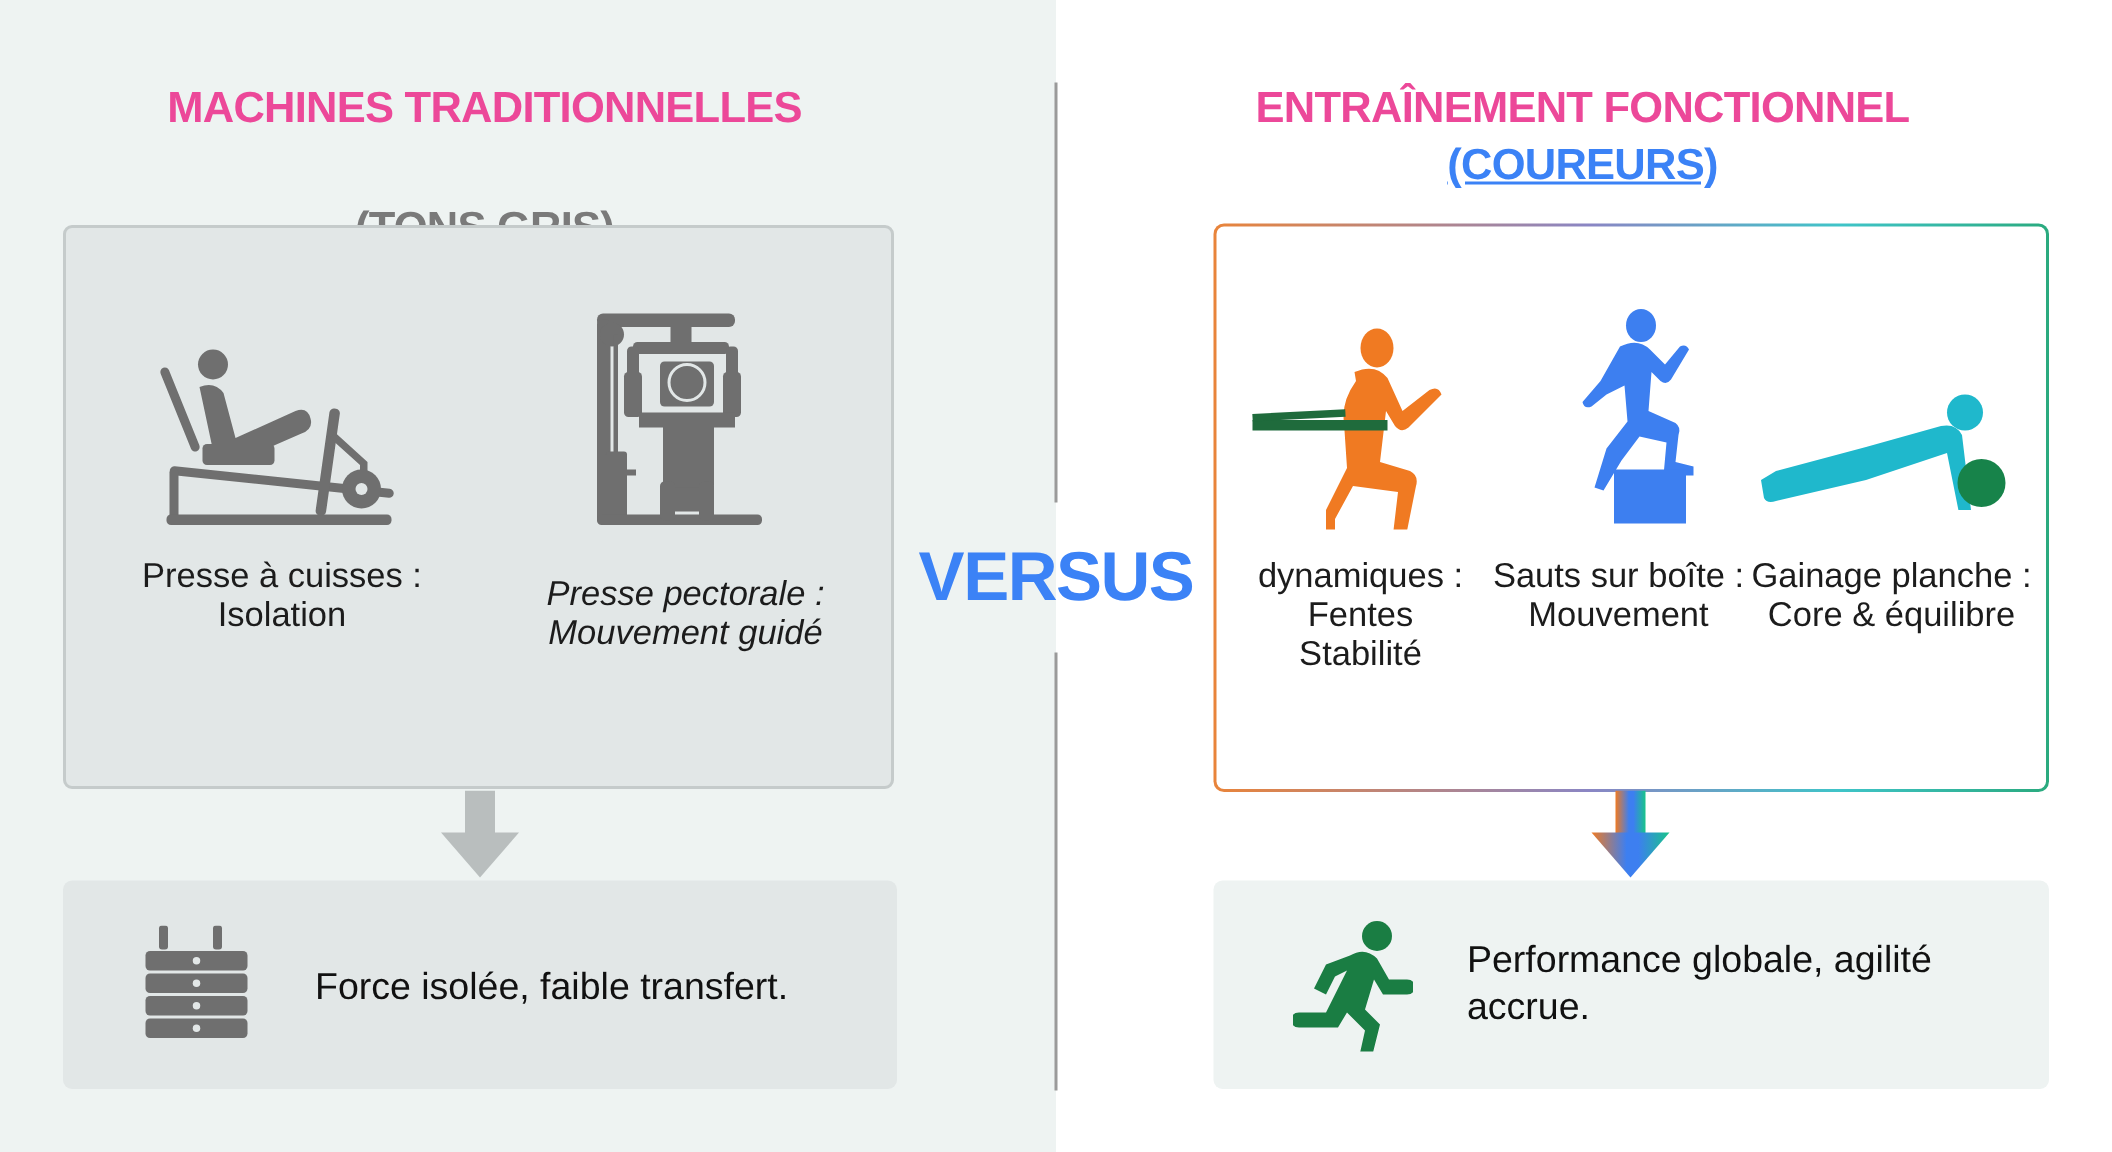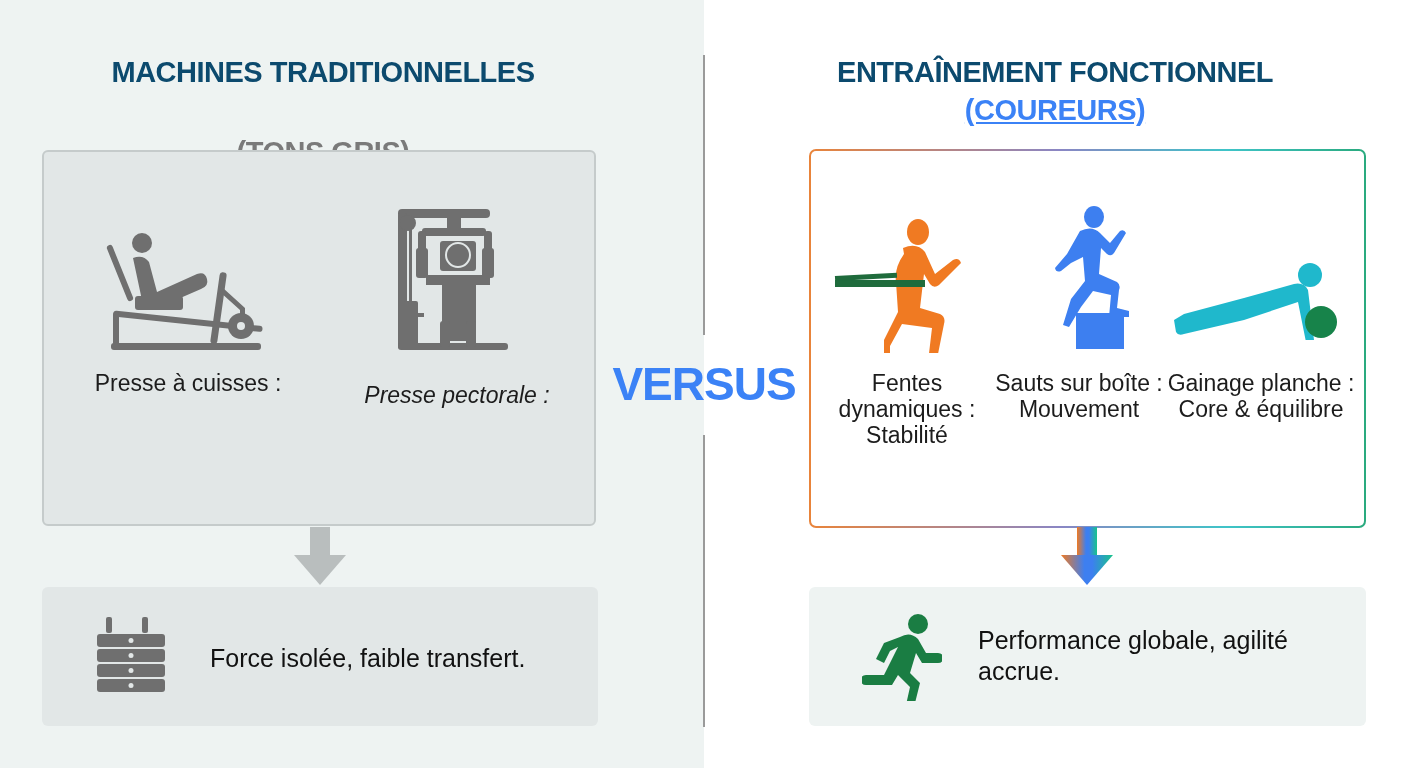--- a/index.html
+++ b/index.html
@@ -7,21 +7,21 @@
     width:1408px; height:768px; position:relative; overflow:hidden;
     font-family:"Liberation Sans", "DejaVu Sans", sans-serif;
     background:#ffffff;
   }
   .left-bg { position:absolute; left:0; top:0; width:704px; height:768px; background:#eef3f2; }
   .right-bg { position:absolute; left:704px; top:0; width:704px; height:768px; background:#ffffff; }
   .divider-top { position:absolute; left:703px; top:55px; width:2px; height:280px; background:#9a9a9a; }
   .divider-bottom { position:absolute; left:703px; top:435px; width:2px; height:292px; background:#9a9a9a; }
 
   .title { position:absolute; text-align:center; font-weight:bold; font-size:29px; line-height:38px; letter-spacing:-0.5px; }
-  .title .l1 { color:#0c4a6e; display:block; }
+  .title .l1 { color:#ec4899; display:block; }
   .title .l2 { display:block; }
   .title-left { left:40px; width:566px; top:53px; }
   .title-left .l2 { color:#7a7a7a;margin-top:42px; }
   .title-right { left:770px; width:570px; top:53px; }
   .title-right .l2 { color:#3b82f6;text-decoration:underline; }
 
   .box-left {
     position:absolute; left:42px; top:150px; width:554px; height:376px;
     background:#e2e7e7; border:2px solid #c5cbcb; border-radius:6px; box-sizing:border-box;
   }
@@ -112,23 +112,25 @@
       <path d="M34 72 h64 v10 h-14 v38 q0 6 -6 6 h-22 q-6 0 -6 -6 v-38 h-16 z"></path>
       <rect x="48" y="118" width="10" height="26" rx="3"></rect>
       <rect x="74" y="118" width="10" height="26" rx="3"></rect>
       <rect x="58" y="122" width="16" height="16"></rect>
     </g>
   </svg>
 </div>
 
 <div class="label" style="left:90px;top:370px;width:196px;">
   <div>Presse à cuisses :</div>
+  <div>Isolation</div>
 </div>
 <div class="label" style="left:355px;top:382px;width:204px;font-style:italic;">
   <div>Presse pectorale :</div>
+  <div>Mouvement guidé</div>
 </div>
 
 <div class="icon-block" style="left:294px;top:527px;">
   <svg width="52" height="60" viewBox="0 0 52 60">
     <rect x="16" y="0" width="20" height="30" fill="#b9bebe"></rect>
     <polygon points="0,28 52,28 26,58" fill="#b9bebe"></polygon>
   </svg>
 </div>
 
 <div class="result-left"></div>
@@ -182,22 +184,22 @@
   <svg width="168" height="80" viewBox="0 0 168 80">
     <g fill="#1fb8cc">
       <circle cx="138" cy="15" r="12"></circle>
       <path d="M2 60 l10 -6 l60 -16 l50 -14 q10 -2 14 6 l6 50 l-8 2 l-8 -40 l-54 18 l-60 14 q-6 2 -8 -2 z"></path>
     </g>
     <circle cx="149" cy="62" r="16" fill="#17834a"></circle>
   </svg>
 </div>
 
 <div class="label" style="left:822px;top:370px;width:170px;">
+  <div>dynamiques :</div>
   <div>Fentes</div>
-  <div>dynamiques :</div>
   <div>Stabilité</div>
 </div>
 <div class="label" style="left:990px;top:370px;width:178px;">
   <div>Sauts sur boîte :</div>
   <div>Mouvement</div>
 </div>
 <div class="label" style="left:1166px;top:370px;width:190px;">
   <div>Gainage planche :</div>
   <div>Core &amp; équilibre</div>
 </div>

